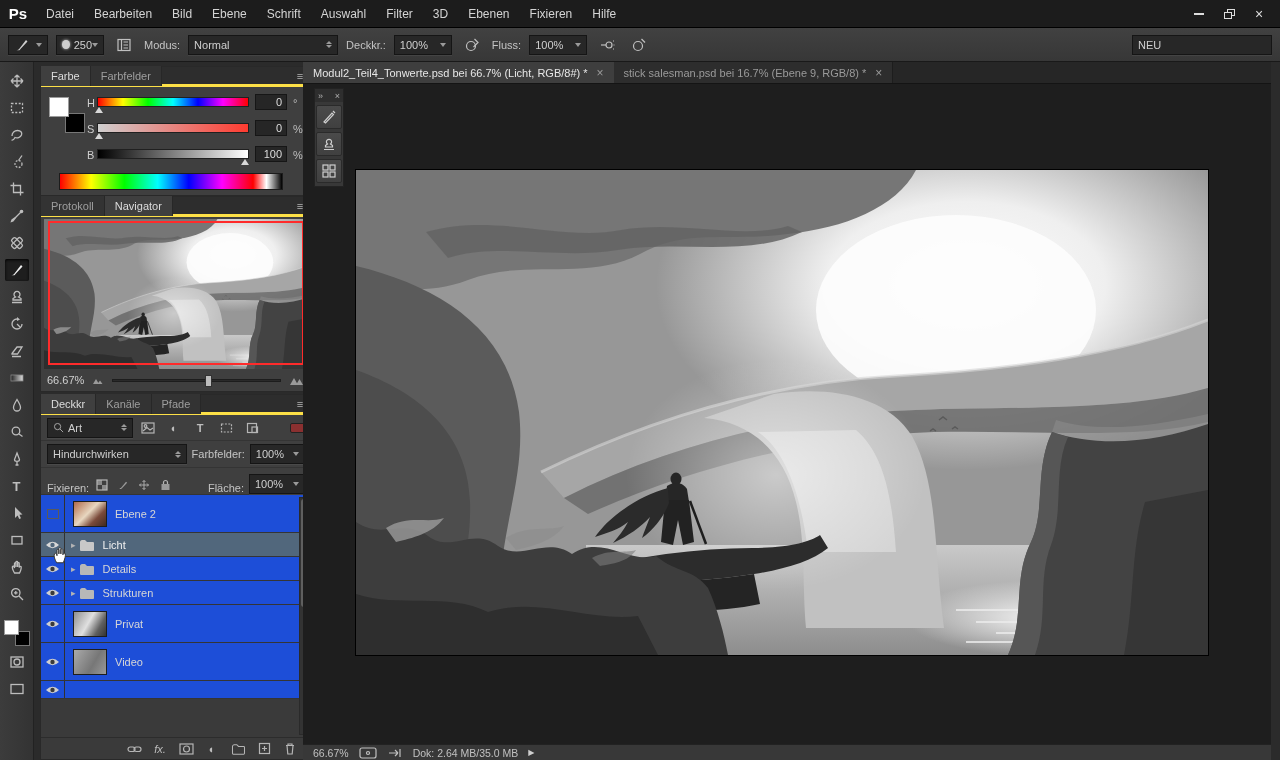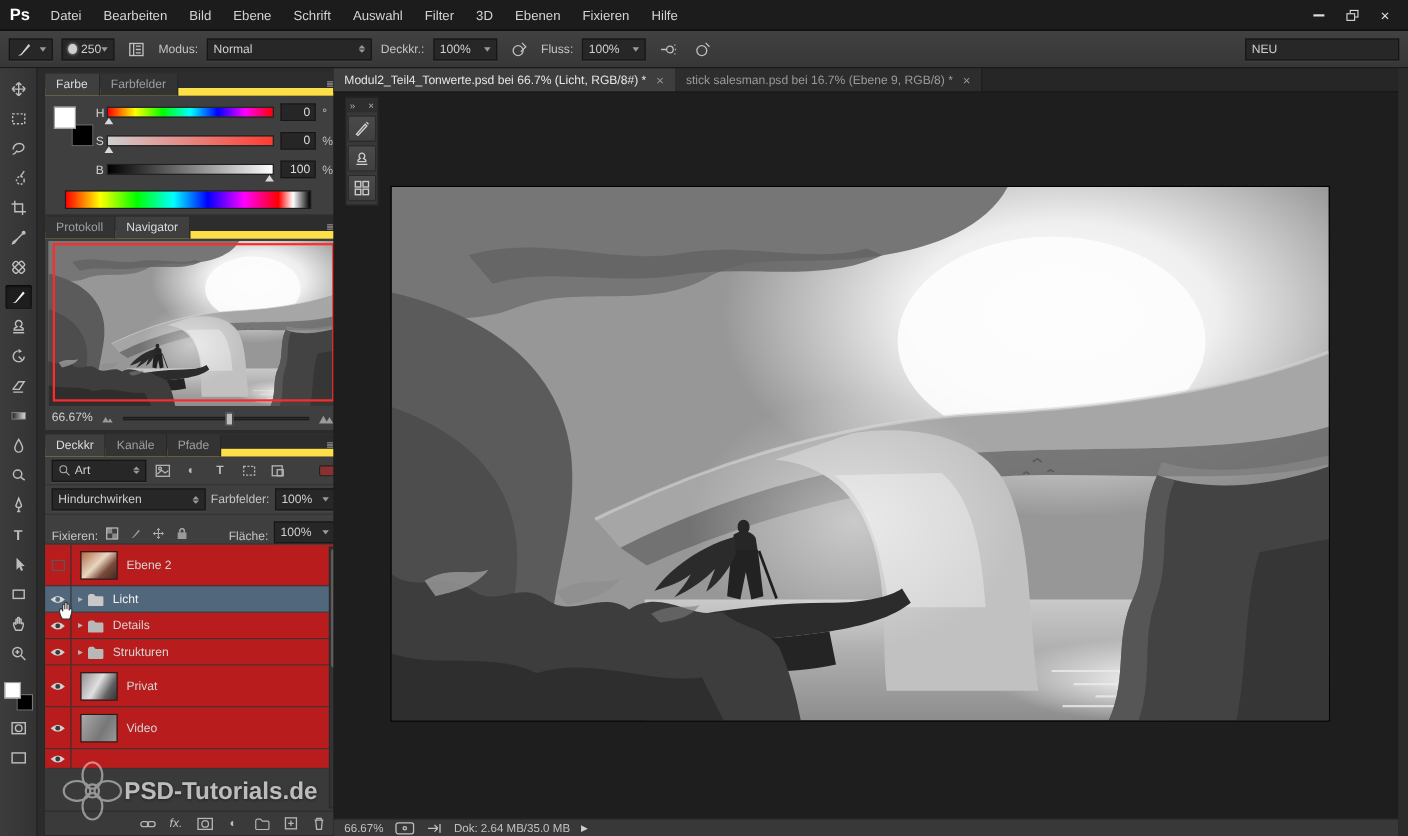--- a/index.html
+++ b/index.html
@@ -44,32 +44,32 @@
   display:flex;flex-direction:column;align-items:center;padding-top:8px;gap:5px}
 .tool{width:24px;height:22px;display:flex;align-items:center;justify-content:center;border-radius:2px}
 .tool svg{stroke:#bdbdbd;fill:none;stroke-width:1.3}
 .tool.selected{background:#1e1e1e;box-shadow:inset 0 1px 3px #000}
 .tb-swatches{position:relative;width:26px;height:26px;margin-top:10px}
 .tb-swatches .bgc{position:absolute;right:0;bottom:0;width:15px;height:15px;background:#000;border:1px solid #777}
 .tb-swatches .fgc{position:absolute;left:0;top:0;width:15px;height:15px;background:#fff;border:1px solid #999}
 
 
 .panel{position:absolute;left:40px;width:272px;background:#3f3f3f;border:1px solid #292929}
-.ptabs{height:20px;background:#2d2d2d;display:flex;align-items:flex-start;border-bottom:7px solid #fde047}
+.ptabs{height:20px;background:#2d2d2d;display:flex;align-items:center;border-bottom:3px solid #fde047}
 .ptab{padding:0 10px;line-height:20px;font-size:11px;color:#9e9e9e;background:#333;border-right:1px solid #272727}
 .ptab.active{background:#3f3f3f;color:#dcdcdc}
 .pmenu{margin-left:auto;width:22px;text-align:center;line-height:20px;color:#b5b5b5}
 .val-box{position:absolute;width:32px;height:16px;background:#262626;border:1px solid #161616;
   color:#ddd;text-align:right;padding:1px 4px;font-size:11px}
 .slider-track{position:absolute;height:10px;border:1px solid #202020}
 .sl-thumb{position:absolute;width:0;height:0;border-left:4px solid transparent;border-right:4px solid transparent;
   border-bottom:6px solid #d8d8d8}
 
 
-.lrow{position:relative;display:flex;align-items:center;border-bottom:1px solid #353535;background:#b91c1c}
+.lrow{position:relative;display:flex;align-items:center;border-bottom:1px solid #353535;background:#1d4ed8}
 .lrow.selected{background:#51677c}
 .eye-cell{width:24px;align-self:stretch;border-right:1px solid #313131;display:flex;align-items:center;justify-content:center;flex:none}
 .eye-empty{width:12px;height:10px;border:1px solid #5a5a5a}
 .lthumb{width:34px;height:26px;border:1px solid #1d1d1d;margin-left:8px;flex:none}
 .folder-tri{color:#b5b5b5;font-size:9px;margin:0 3px 0 6px}
 .lname{font-size:11px;color:#d6d6d6;margin-left:8px;white-space:nowrap}
 .lrow.selected .lname{color:#f0f0f0}
 .foot-ic{display:flex;align-items:center;justify-content:center;width:22px;height:18px}
 .foot-ic svg{stroke:#b5b5b5;fill:none;stroke-width:1.2}
 
@@ -712,26 +712,14 @@
       <span style="font-size:8px;color:#cfcfcf">▶</span>
     </div>
   </div>
 
   <div class="cursor-hand">
     <svg width="18" height="20" viewBox="0 0 16 18">
       <path d="M5 16 C3.2 13 2.2 10 3 8 C3.8 7 4.8 7.6 5 8.6 L5.3 9.6 V4.6 C5.3 3.6 7 3.6 7 4.6 V8 V3 C7 2 8.8 2 8.8 3 V8 V4.2 C8.8 3.2 10.6 3.2 10.6 4.2 V8.8 C10.8 8 11.8 7 12.6 7.6 C13.5 9.8 12 13 11 16 Z" fill="#fff" stroke="#333" stroke-width="0.9"></path>
     </svg>
   </div>
 
-  <div class="watermark">
-    <svg width="58" height="58" viewBox="0 0 58 58" style="opacity:.55">
-      <g fill="none" stroke="#fff" stroke-width="2">
-        <ellipse cx="29" cy="15" rx="9" ry="12"></ellipse>
-        <ellipse cx="29" cy="43" rx="9" ry="12"></ellipse>
-        <ellipse cx="15" cy="29" rx="12" ry="9"></ellipse>
-        <ellipse cx="43" cy="29" rx="12" ry="9"></ellipse>
-        <circle cx="29" cy="29" r="6"></circle>
-      </g>
-    </svg>
-    <span class="wm-text">PSD-Tutorials.de</span>
-  </div>
 
 </div>
 
 </body></html>

